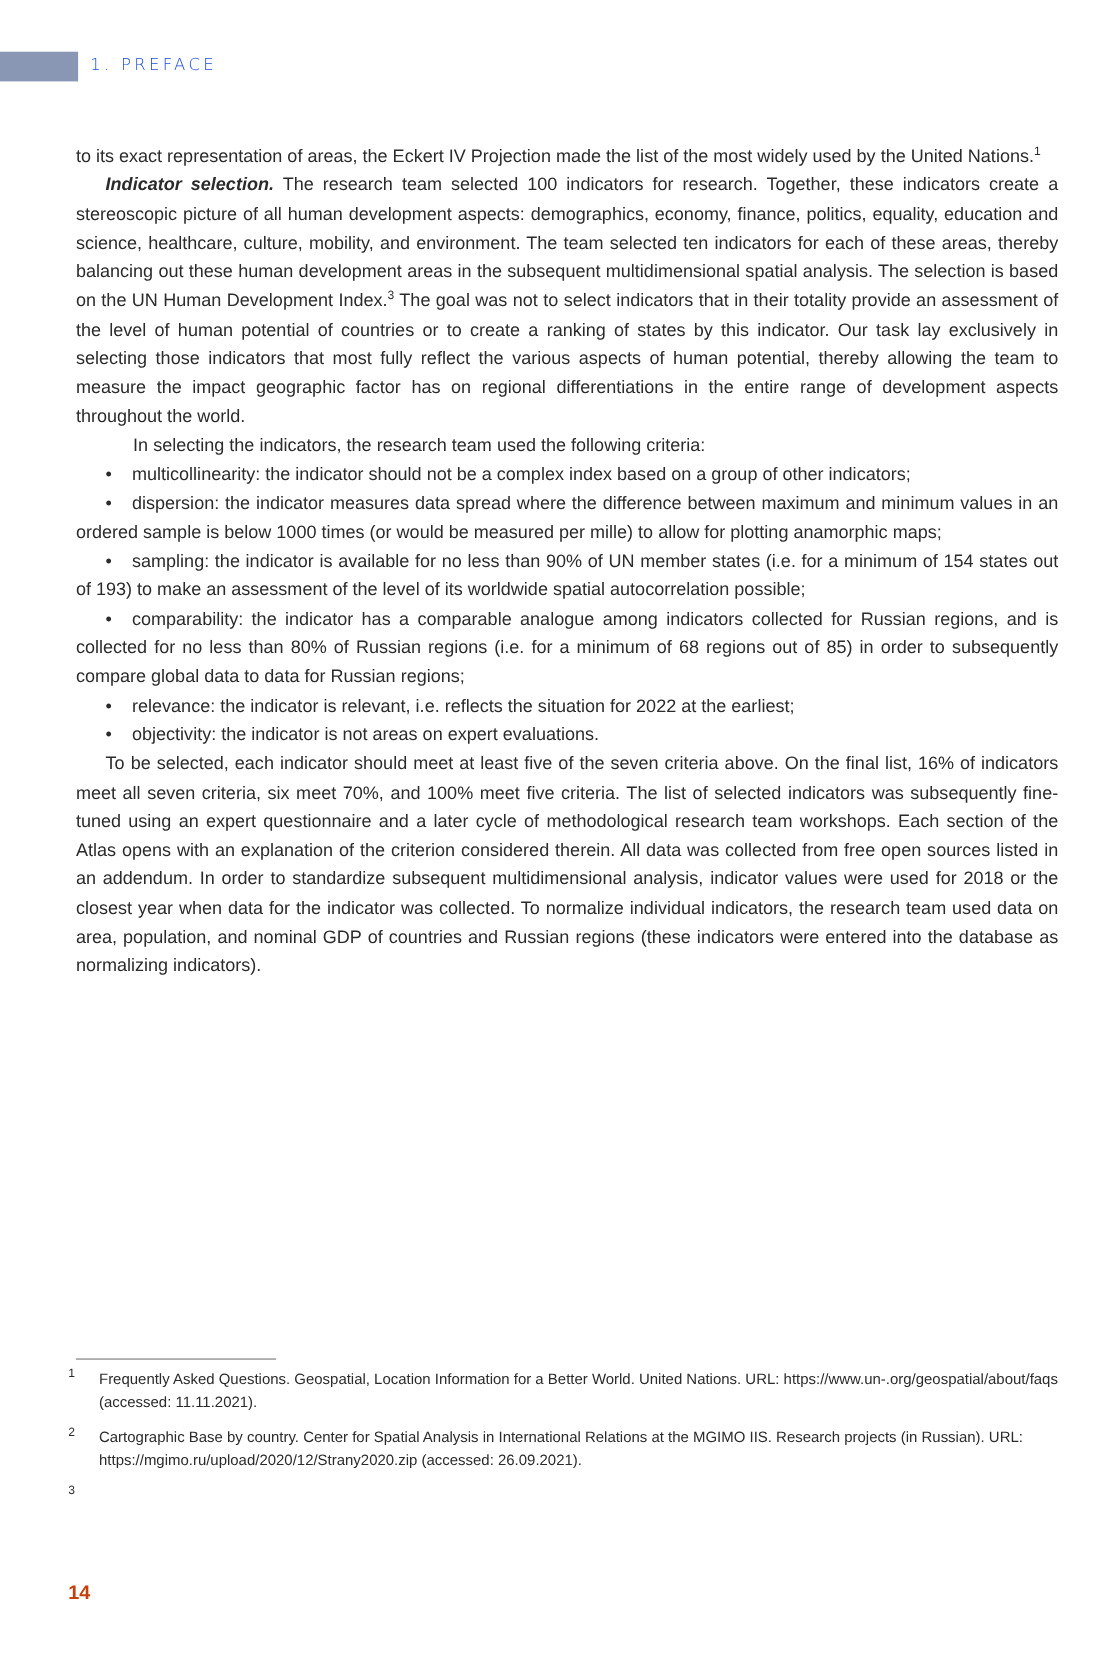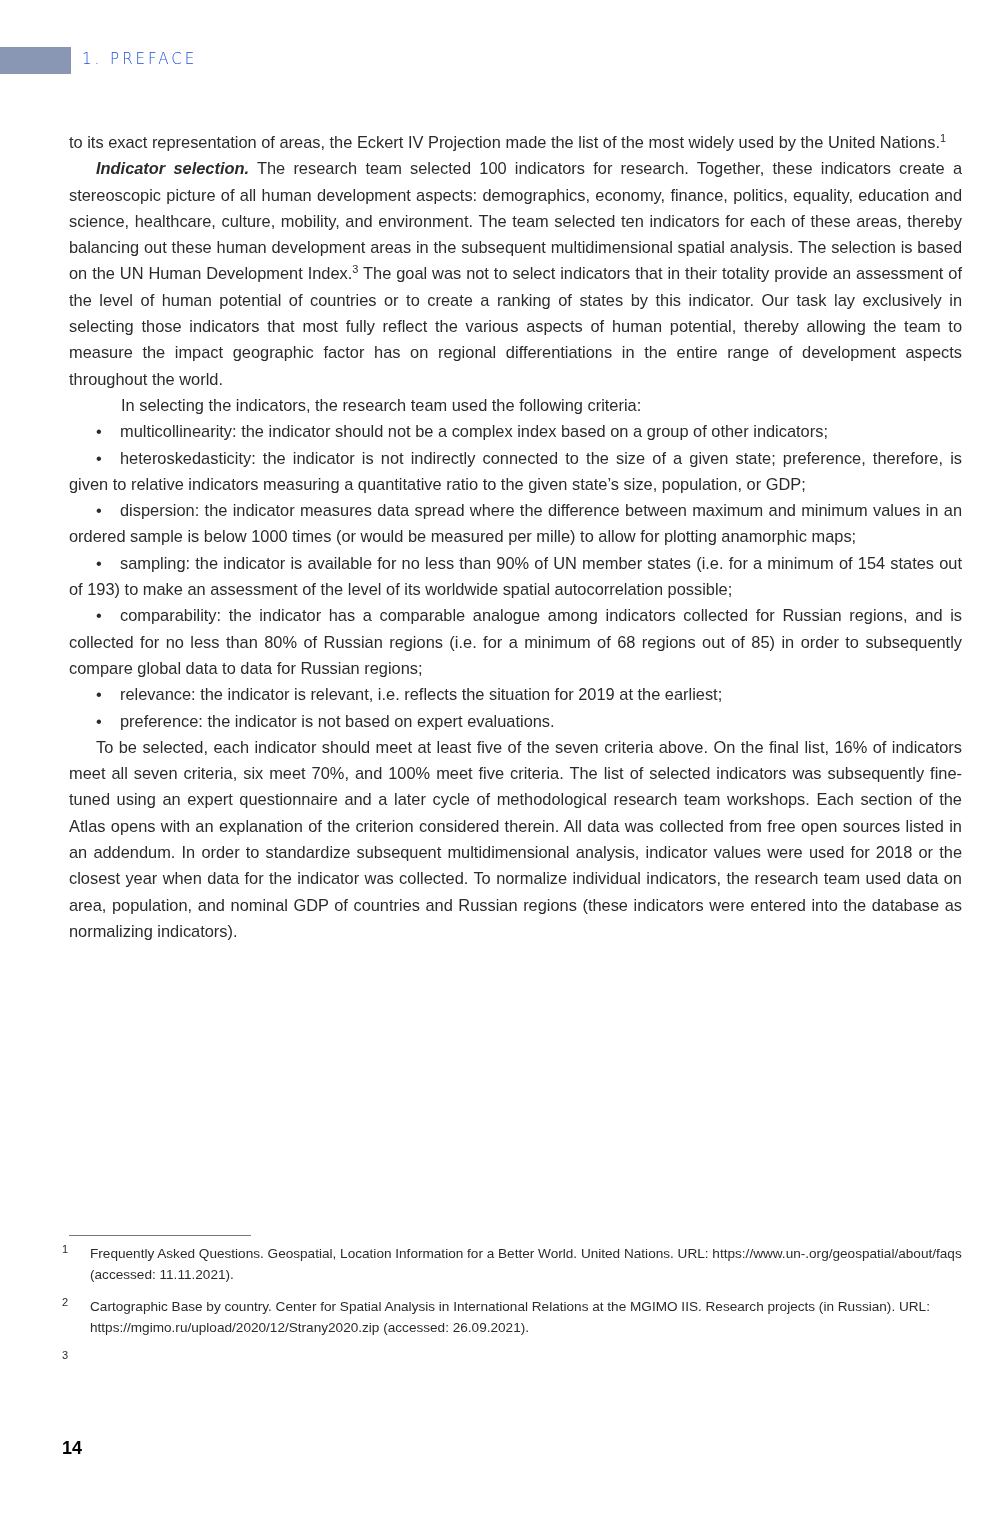--- a/index.html
+++ b/index.html
@@ -14,39 +14,38 @@
   .indent { text-indent: 27px; }
   .indent2 { text-indent: 52px; }
   .bullet { text-indent: 27px; }
   .bullet .dot { display: inline-block; width: 24px; text-indent: 0; }
   sup { font-size: 11px; line-height: 0; vertical-align: super; }
   b { font-weight: bold; font-style: italic; }
   .fn-rule { position: absolute; left: 69px; top: 1235px; width: 182px; height: 1px; background: #777; }
   .footnotes { position: absolute; left: 62px; top: 1243px; width: 900px; font-size: 13.6px; line-height: 21px; }
   .fn { position: relative; padding-left: 28px; margin-bottom: 11px; text-align: left; }
   .fn-num { position: absolute; left: 0; top: -4px; font-size: 11px; }
-  .page-num { position: absolute; left: 62px; top: 1438px; font-size: 18px; font-weight: bold; color: #000000; }
+  .page-num { position: absolute; left: 62px; top: 1438px; font-size: 18px; font-weight: bold; color: #c2410c; }
 </style>
 </head>
 <body>
 
 <div class="header-bar"></div>
 <div class="header-title">1. PREFACE</div>
 
 <div class="body-text">
   <p><span>to its exact representation of areas, the Eckert IV Projection made the list of the most widely used by the United Nations.</span><sup>1</sup></p>
   <p class="indent"><b>Indicator selection.</b><span> The research team selected 100 indicators for research. Together, these indicators create a stereoscopic picture of all human development aspects: demographics, economy, finance, politics, equality, education and science, healthcare, culture, mobility, and environment. The team selected ten indicators for each of these areas, thereby balancing out these human development areas in the subsequent multidimensional spatial analysis. The selection is based on the UN Human Development Index.</span><sup>3</sup><span> The goal was not to select indicators that in their totality provide an assessment of the level of human potential of countries or to create a ranking of states by this indicator. Our task lay exclusively in selecting those indicators that most fully reflect the various aspects of human potential, thereby allowing the team to measure the impact geographic factor has on regional differentiations in the entire range of development aspects throughout the world.</span></p>
   <p class="indent2">In selecting the indicators, the research team used the following criteria:</p>
   <p class="bullet"><span class="dot">•</span><span>multicollinearity: the indicator should not be a complex index based on a group of other indicators;</span></p>
-  <p class="bullet"><span class="dot">•</span><span>heteroskedasticity: the indicator is not indirectly connected to the size of a given state; preference, therefore, is given to relative indicators measuring a quantitative ratio to the given state’s size, population, or GDP;</span></p>
   <p class="bullet"><span class="dot">•</span><span>dispersion: the indicator measures data spread where the difference between maximum and minimum values in an ordered sample is below 1000 times (or would be measured per mille) to allow for plotting anamorphic maps;</span></p>
   <p class="bullet"><span class="dot">•</span><span>sampling: the indicator is available for no less than 90% of UN member states (i.e. for a minimum of 154 states out of 193) to make an assessment of the level of its worldwide spatial autocorrelation possible;</span></p>
   <p class="bullet"><span class="dot">•</span><span>comparability: the indicator has a comparable analogue among indicators collected for Russian regions, and is collected for no less than 80% of Russian regions (i.e. for a minimum of 68 regions out of 85) in order to subsequently compare global data to data for Russian regions;</span></p>
-  <p class="bullet"><span class="dot">•</span><span>relevance: the indicator is relevant, i.e. reflects the situation for 2019 at the earliest;</span></p>
-  <p class="bullet"><span class="dot">•</span><span>preference: the indicator is not based on expert evaluations.</span></p>
+  <p class="bullet"><span class="dot">•</span><span>relevance: the indicator is relevant, i.e. reflects the situation for 2022 at the earliest;</span></p>
+  <p class="bullet"><span class="dot">•</span><span>objectivity: the indicator is not areas on expert evaluations.</span></p>
   <p class="indent">To be selected, each indicator should meet at least five of the seven criteria above. On the final list, 16% of indicators meet all seven criteria, six meet 70%, and 100% meet five criteria. The list of selected indicators was subsequently fine-tuned using an expert questionnaire and a later cycle of methodological research team workshops. Each section of the Atlas opens with an explanation of the criterion considered therein. All data was collected from free open sources listed in an addendum. In order to standardize subsequent multidimensional analysis, indicator values were used for 2018 or the closest year when data for the indicator was collected. To normalize individual indicators, the research team used data on area, population, and nominal GDP of countries and Russian regions (these indicators were entered into the database as normalizing indicators).</p>
 </div>
 
 <div class="fn-rule"></div>
 <div class="footnotes">
   <div class="fn"><span class="fn-num">1</span><span>Frequently Asked Questions. Geospatial, Location Information for a Better World. United Nations. URL: https://www.un-.org/geospatial/about/faqs (accessed: 11.11.2021).</span></div>
   <div class="fn"><span class="fn-num">2</span><span>Cartographic Base by country. Center for Spatial Analysis in International Relations at the MGIMO IIS. Research projects (in Russian). URL: https://mgimo.ru/upload/2020/12/Strany2020.zip (accessed: 26.09.2021).</span></div>
   <div class="fn"><span class="fn-num">3</span></div>
 </div>
 

